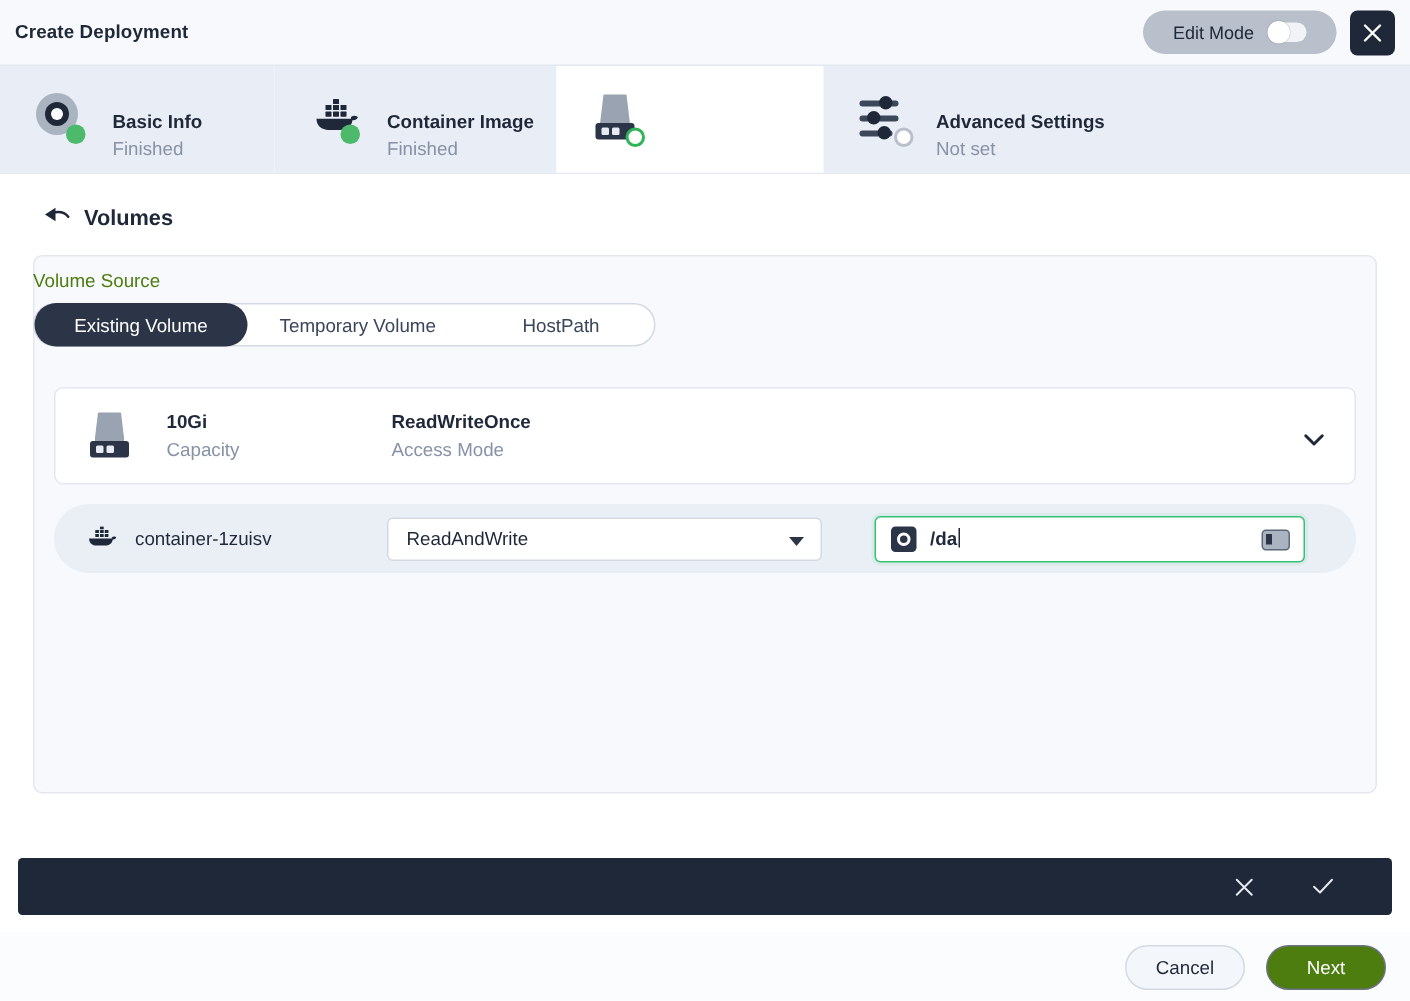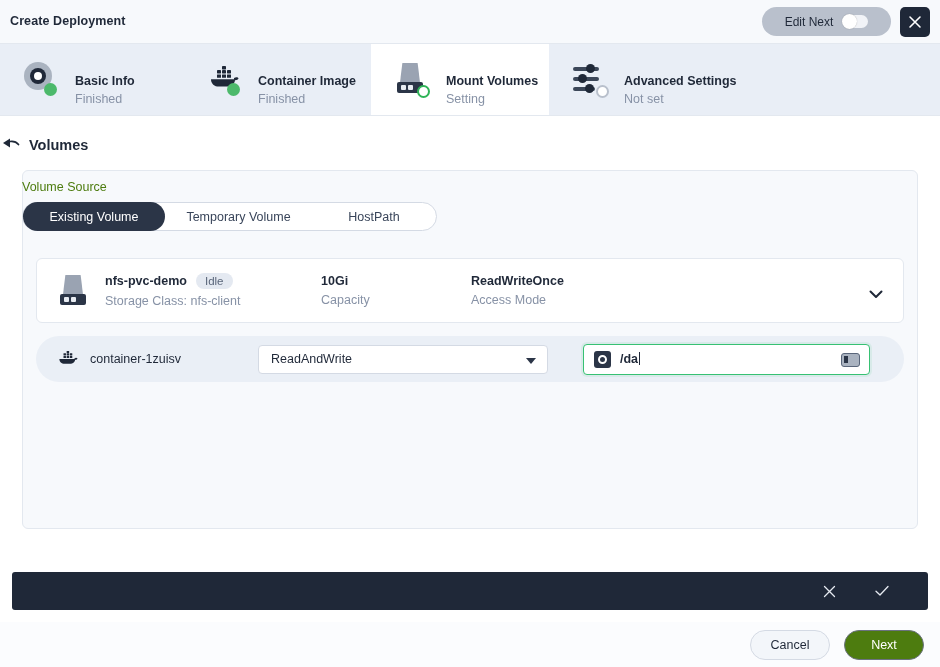--- a/index.html
+++ b/index.html
@@ -109,21 +109,21 @@
 
   
   .whale { position: absolute; left: 4px; top: 6px; }
 
   
   .slider-row { position: absolute; height: 4px; border-radius: 2px; background: #3c4759; }
   .slider-knob { position: absolute; width: 9px; height: 9px; border-radius: 50%; background: #1f2838; }
 
   
   .section-head {
-    position: absolute; left: 2px; top: 136px;
+    position: absolute; left: 29px; top: 136px;
     display: flex; align-items: center; gap: 9px;
   }
   .back-arrow { cursor: pointer; }
   .section-title { font-size: 14.5px; font-weight: bold; color: #1f2838; }
 
   .panel {
     position: absolute; left: 22px; top: 170px;
     width: 896px; height: 359px;
     background: #f7f9fc;
     border: 1px solid #e3e8ef;
@@ -261,21 +261,21 @@
     width: 80px; background: #4d7c0f; color: #ffffff; border: 1px solid #6b7280;
   }
 </style>
 </head>
 <body>
 
 <div class="titlebar">
   <div class="titlebar-text">Create Deployment</div>
 
   <div class="edit-mode-pill">
-    <span class="edit-mode-label">Edit Next</span>
+    <span class="edit-mode-label">Edit Mode</span>
     <span class="toggle-track">
       <span class="toggle-knob"></span>
     </span>
   </div>
 
   <div class="close-btn">
     <svg width="16" height="16" viewBox="0 0 16 16">
       <path d="M3 3 L13 13 M13 3 L3 13" stroke="#ffffff" stroke-width="1.6" stroke-linecap="round"></path>
     </svg>
   </div>
@@ -320,24 +320,20 @@
   </div>
 
   <div class="step s2">
     <div class="step-icon">
       <span class="drive-body"></span>
       <span class="drive-base"></span>
       <span class="drive-led" style="left:8px"></span>
       <span class="drive-led" style="left:15px"></span>
       <span class="ring-green"></span>
     </div>
-    <div class="step-text">
-      <span class="step-title">Mount Volumes</span>
-      <span class="step-status">Setting</span>
-    </div>
   </div>
 
   <div class="step s3">
     <div class="step-icon">
       <span class="slider-row" style="left:2px; top:7px; width:26px;"></span>
       <span class="slider-knob" style="left:15px; top:4.5px;"></span>
       <span class="slider-row" style="left:2px; top:17px; width:26px;"></span>
       <span class="slider-knob" style="left:7px; top:14.5px;"></span>
       <span class="slider-row" style="left:2px; top:27px; width:22px;"></span>
       <span class="slider-knob" style="left:14px; top:24.5px;"></span>
@@ -377,27 +373,20 @@
 </div>
 
 <div class="vol-card">
   <div class="vol-icon">
     <span class="vd-body"></span>
     <span class="vd-base"></span>
     <span class="drive-led" style="left:9px; top:24px"></span>
     <span class="drive-led" style="left:16px; top:24px"></span>
   </div>
 
-  <div class="col c0">
-    <div class="col-top">
-      <span class="col-title">nfs-pvc-demo</span>
-      <span class="badge">Idle</span>
-    </div>
-    <span class="col-sub">Storage Class: nfs-client</span>
-  </div>
 
   <div class="col c1">
     <span class="col-title">10Gi</span>
     <span class="col-sub">Capacity</span>
   </div>
 
   <div class="col c2">
     <span class="col-title">ReadWriteOnce</span>
     <span class="col-sub">Access Mode</span>
   </div>

